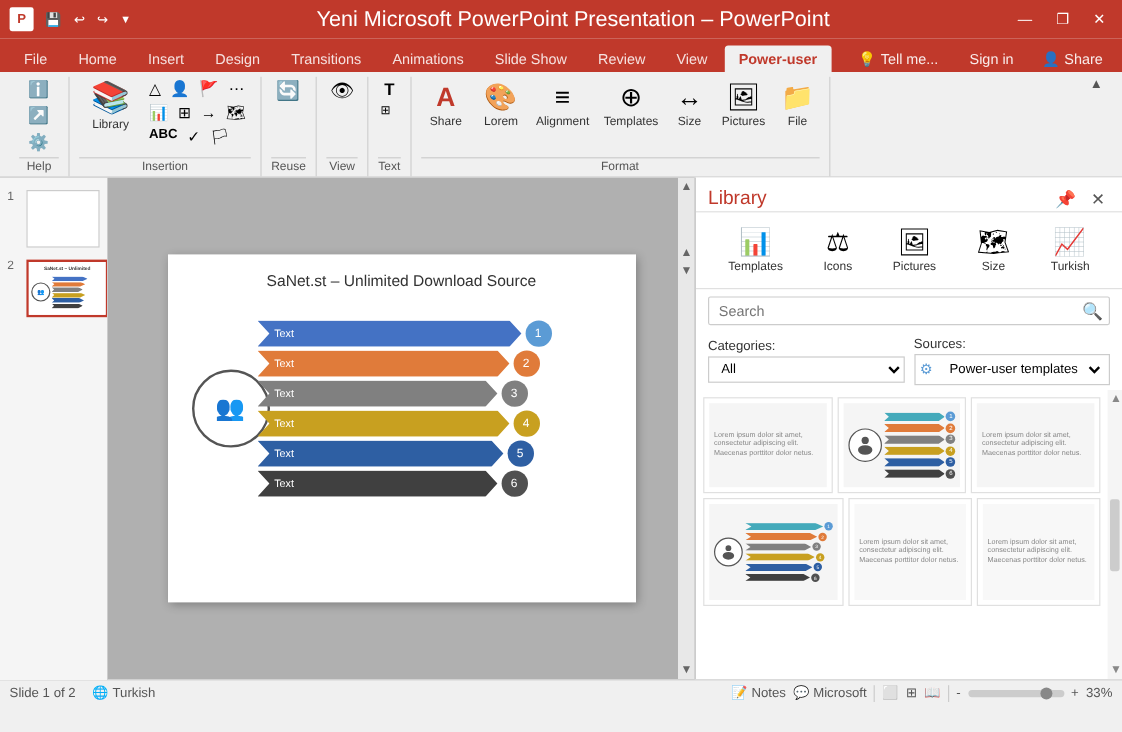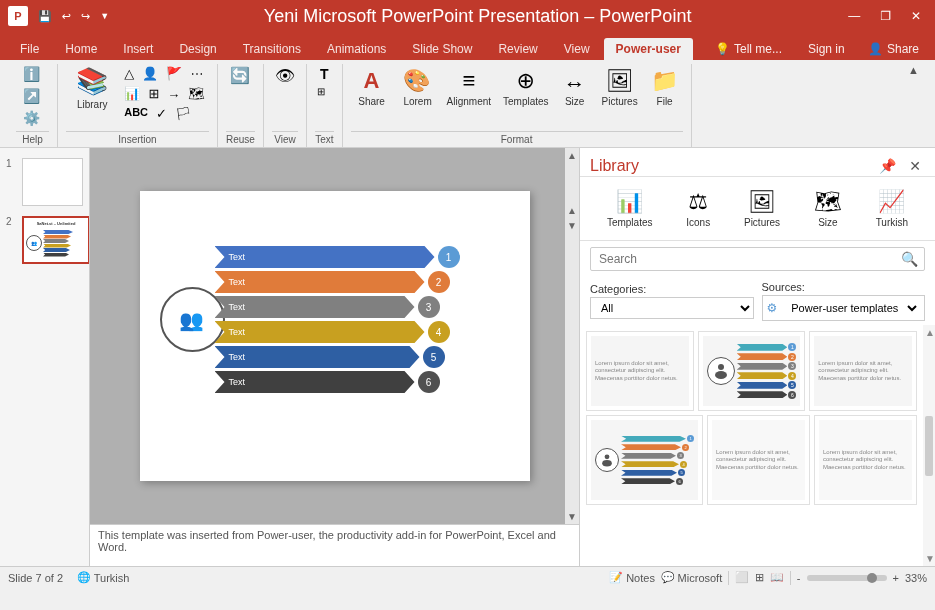--- a/index.html
+++ b/index.html
@@ -473,20 +473,21 @@
             </div>
           </div>
         </div>
       </div>
     </div>
   </div>
 
   <div class="canvas-area">
     <div class="canvas-scroll">
       <div class="slide-canvas">
+        <div class="slide-title">SaNet.st – Unlimited Download Source</div>
 
         <div class="arrow-graphic">
           <div class="circle-people">
             <span style="font-size:20px;">👥</span>
           </div>
           <div class="arrows-container">
             <div class="arrow-row">
               <div class="arrow-shape blue">Text</div>
               <div class="arrow-num n1">1</div>
             </div>
@@ -516,21 +517,20 @@
 
       <div class="v-scrollbar" style="position:absolute;right:0;top:0;height:100%;display:flex;flex-direction:column;align-items:center;background:#e8e8e8;">
         <div class="scroll-arrow">▲</div>
         <div class="scroll-arrow" style="margin-top:40px;">▲</div>
         <div class="scroll-arrow">▼</div>
         <div style="flex:1;"></div>
         <div class="scroll-arrow">▼</div>
       </div>
     </div>
 
-    <div class="notes-area">This template was inserted from Power-user, the productivity add-in for PowerPoint, Excel and Word.</div>
   </div>
 
   <div class="library-panel">
     <div class="library-header">
       <span class="library-title">Library</span>
       <div class="library-header-btns">
         <span class="lib-btn">📌</span>
         <span class="lib-btn">✕</span>
       </div>
     </div>
@@ -714,21 +714,21 @@
           <div class="lib-thumb-inner"></div>
         </div>
         <div class="lib-scroll-arrow">▼</div>
       </div>
     </div>
   </div>
 
 </div>
 
 <div class="status-bar">
-  <span>Slide 7 of 2</span>
+  <span>Slide 1 of 2</span>
   <span style="margin-left:4px;display:flex;align-items:center;gap:3px;">
     <span>🌐</span>
     <span>Turkish</span>
   </span>
 
   <div class="status-right">
     <div class="status-right" style="gap:3px;margin-left:0;">
       <span>📝</span>
       <span>Notes</span>
     </div>

